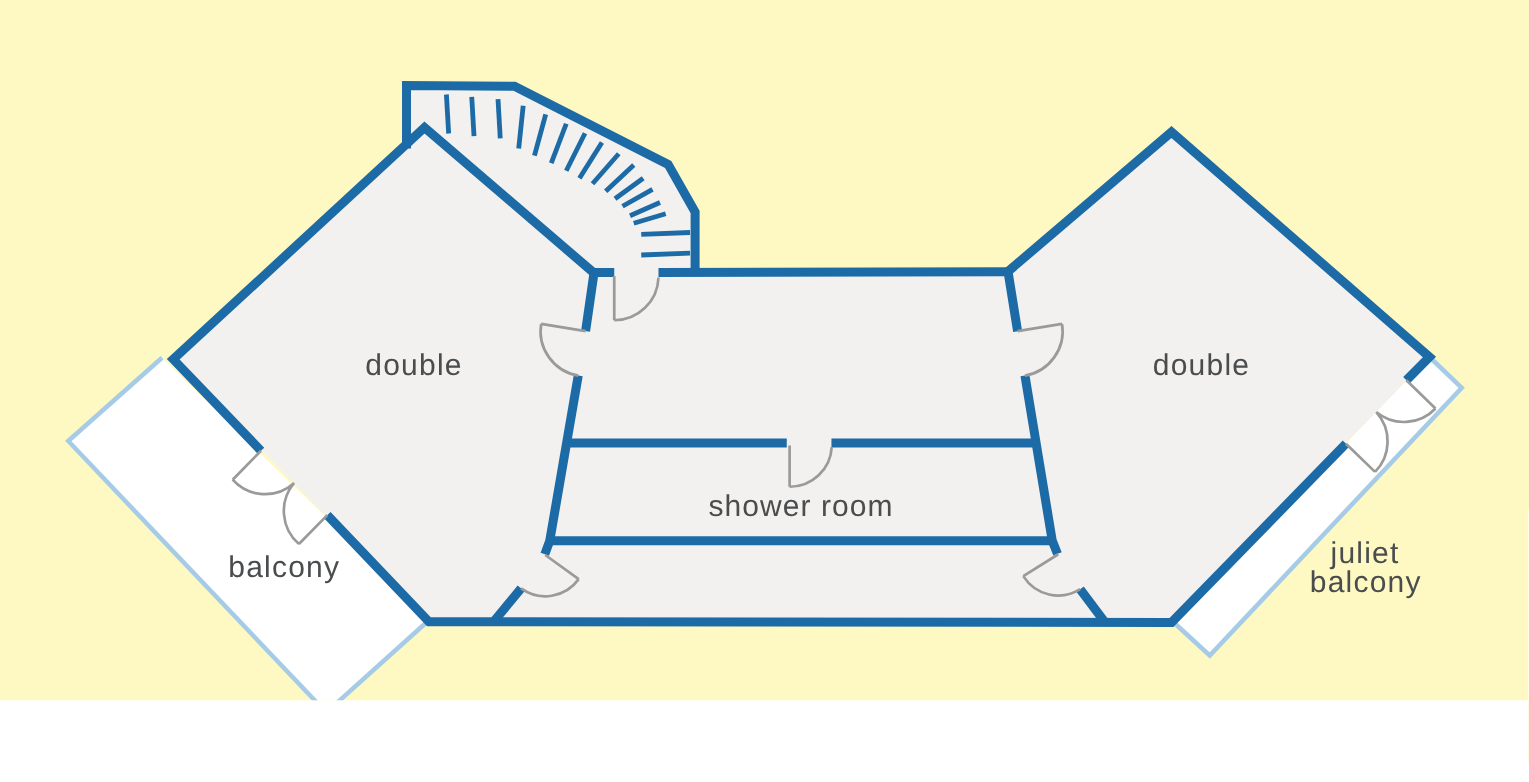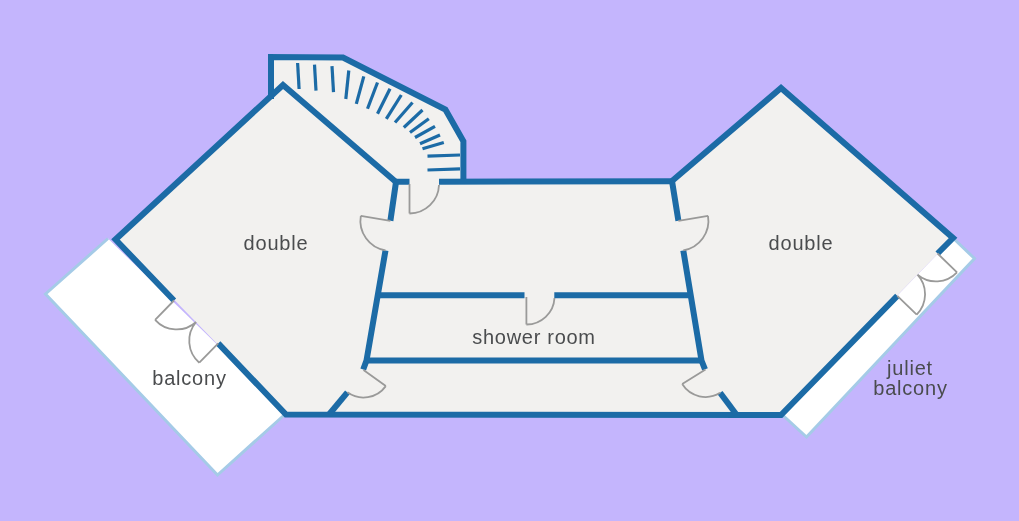--- a/index.html
+++ b/index.html
@@ -1,16 +1,16 @@
 <!DOCTYPE html>
 <html><head>
 <meta charset="utf-8">
 <style>
   html,body{margin:0;padding:0;background:#ffffff;}
-  .wrap{width:1019px;height:521px;position:relative;background:#c4b5fd;overflow:hidden;}
+  .wrap{width:1019px;height:467px;position:relative;background:#fef9c3;overflow:hidden;}
   text{font-family:"Liberation Sans",sans-serif;fill:#4a4c4e;}
 </style>
 </head>
 <body>
 <div class="wrap">
 <svg width="1019" height="521" viewBox="0 0 1019 521" xmlns="http://www.w3.org/2000/svg">
 
   <polygon points="108,238.5 45.5,294 217.5,475 287,412.5" fill="#ffffff"></polygon>
   <path d="M 108,238.5 L 45.5,294 L 217.5,475 L 287,412.5" fill="none" stroke="#a5cbe7" stroke-width="3"></path>
 

